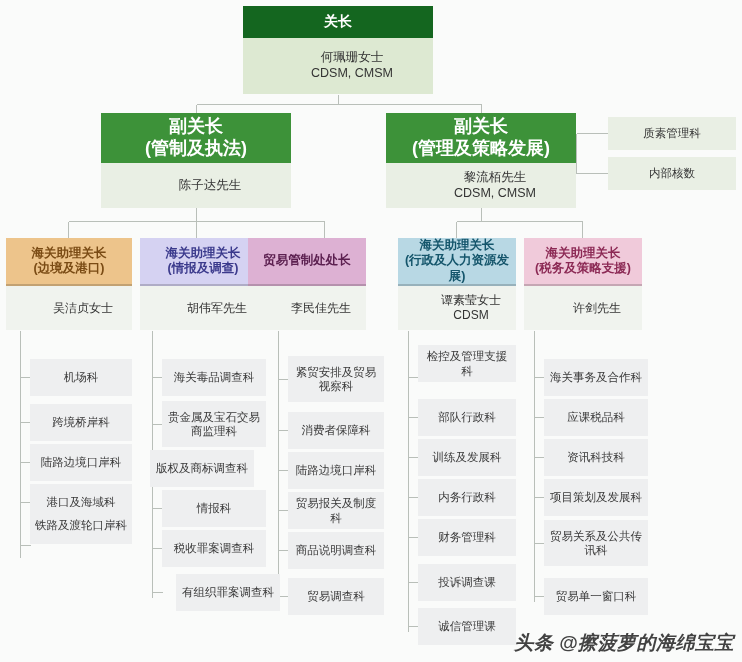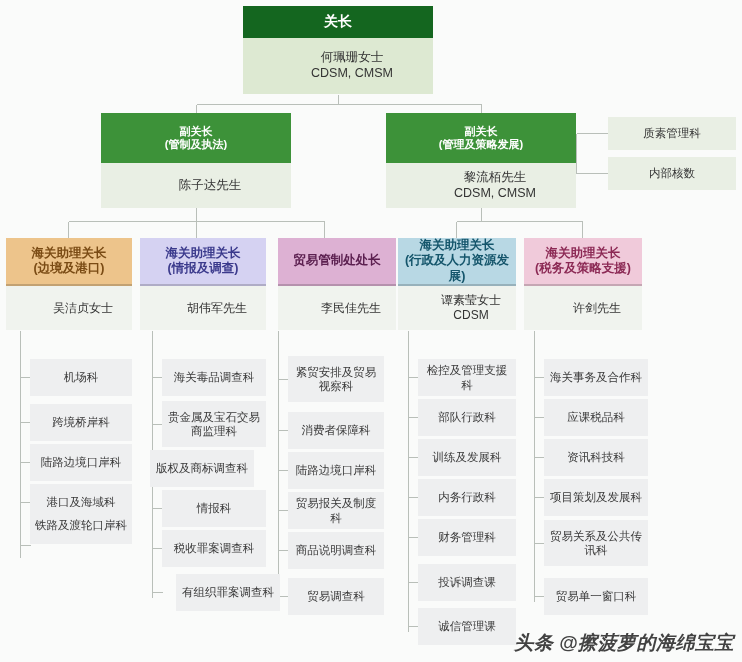--- a/index.html
+++ b/index.html
@@ -64,21 +64,21 @@
   }
 
   
   .deputy { width: 190px; top: 113px; }
   .deputy.left  { left: 101px; }
   .deputy.right { left: 386px; }
   .deputy .hdr {
     height: 50px;
     background: #3d9239;
     color: #ffffff;
-    font-size: 11px;
+    font-size: 18px;
     font-weight: bold;
   }
   .deputy.left .body  { height: 45px; font-size: 12.5px; }
   .deputy.right .body { height: 45px; font-size: 12.5px; }
 
   
   .staff {
     position: absolute;
     left: 608px;
     width: 128px;
@@ -102,21 +102,21 @@
     font-weight: bold;
     padding: 0 3px;
   }
   .ac .body {
     height: 44px;
     font-size: 12px;
     background: #f0f3ee;
   }
   .ac.c0 { left: 6px;   width: 126px; }
   .ac.c1 { left: 140px; width: 126px; }
-  .ac.c2 { left: 278px; width: 118px; }
+  .ac.c2 { left: 248px; width: 118px; }
   .ac.c3 { left: 398px; width: 118px; }
   .ac.c4 { left: 524px; width: 118px; }
 
   
   .unit {
     position: absolute;
     box-sizing: border-box;
     background: #eeeff0;
     display: flex;
     align-items: center;
@@ -281,21 +281,21 @@
   <div class="unit" style="left:162px; top:530px; width:104px; height:37px;">税收罪案调查科</div>
   <div class="unit" style="left:176px; top:574px; width:104px; height:37px;">有组织罪案调查科</div>
 
   <div class="unit" style="left:288px; top:356px; width:96px; height:46px;">紧贸安排及贸易视察科</div>
   <div class="unit" style="left:288px; top:412px; width:96px; height:37px;">消费者保障科</div>
   <div class="unit" style="left:288px; top:452px; width:96px; height:37px;">陆路边境口岸科</div>
   <div class="unit" style="left:288px; top:492px; width:96px; height:37px;">贸易报关及制度科</div>
   <div class="unit" style="left:288px; top:532px; width:96px; height:37px;">商品说明调查科</div>
   <div class="unit" style="left:288px; top:578px; width:96px; height:37px;">贸易调查科</div>
 
-  <div class="unit" style="left:418px; top:359px; width:98px; height:37px;text-align:center;">检控及管理支援科</div>
+  <div class="unit" style="left:418px; top:345px; width:98px; height:37px;text-align:center;">检控及管理支援科</div>
   <div class="unit" style="left:418px; top:399px; width:98px; height:37px;">部队行政科</div>
   <div class="unit" style="left:418px; top:439px; width:98px; height:37px;">训练及发展科</div>
   <div class="unit" style="left:418px; top:479px; width:98px; height:37px;">内务行政科</div>
   <div class="unit" style="left:418px; top:519px; width:98px; height:37px;">财务管理科</div>
   <div class="unit" style="left:418px; top:564px; width:98px; height:37px;">投诉调查课</div>
   <div class="unit" style="left:418px; top:608px; width:98px; height:37px;">诚信管理课</div>
 
   <div class="unit" style="left:544px; top:359px; width:104px; height:37px;">海关事务及合作科</div>
   <div class="unit" style="left:544px; top:399px; width:104px; height:37px;">应课税品科</div>
   <div class="unit" style="left:544px; top:439px; width:104px; height:37px;">资讯科技科</div>

